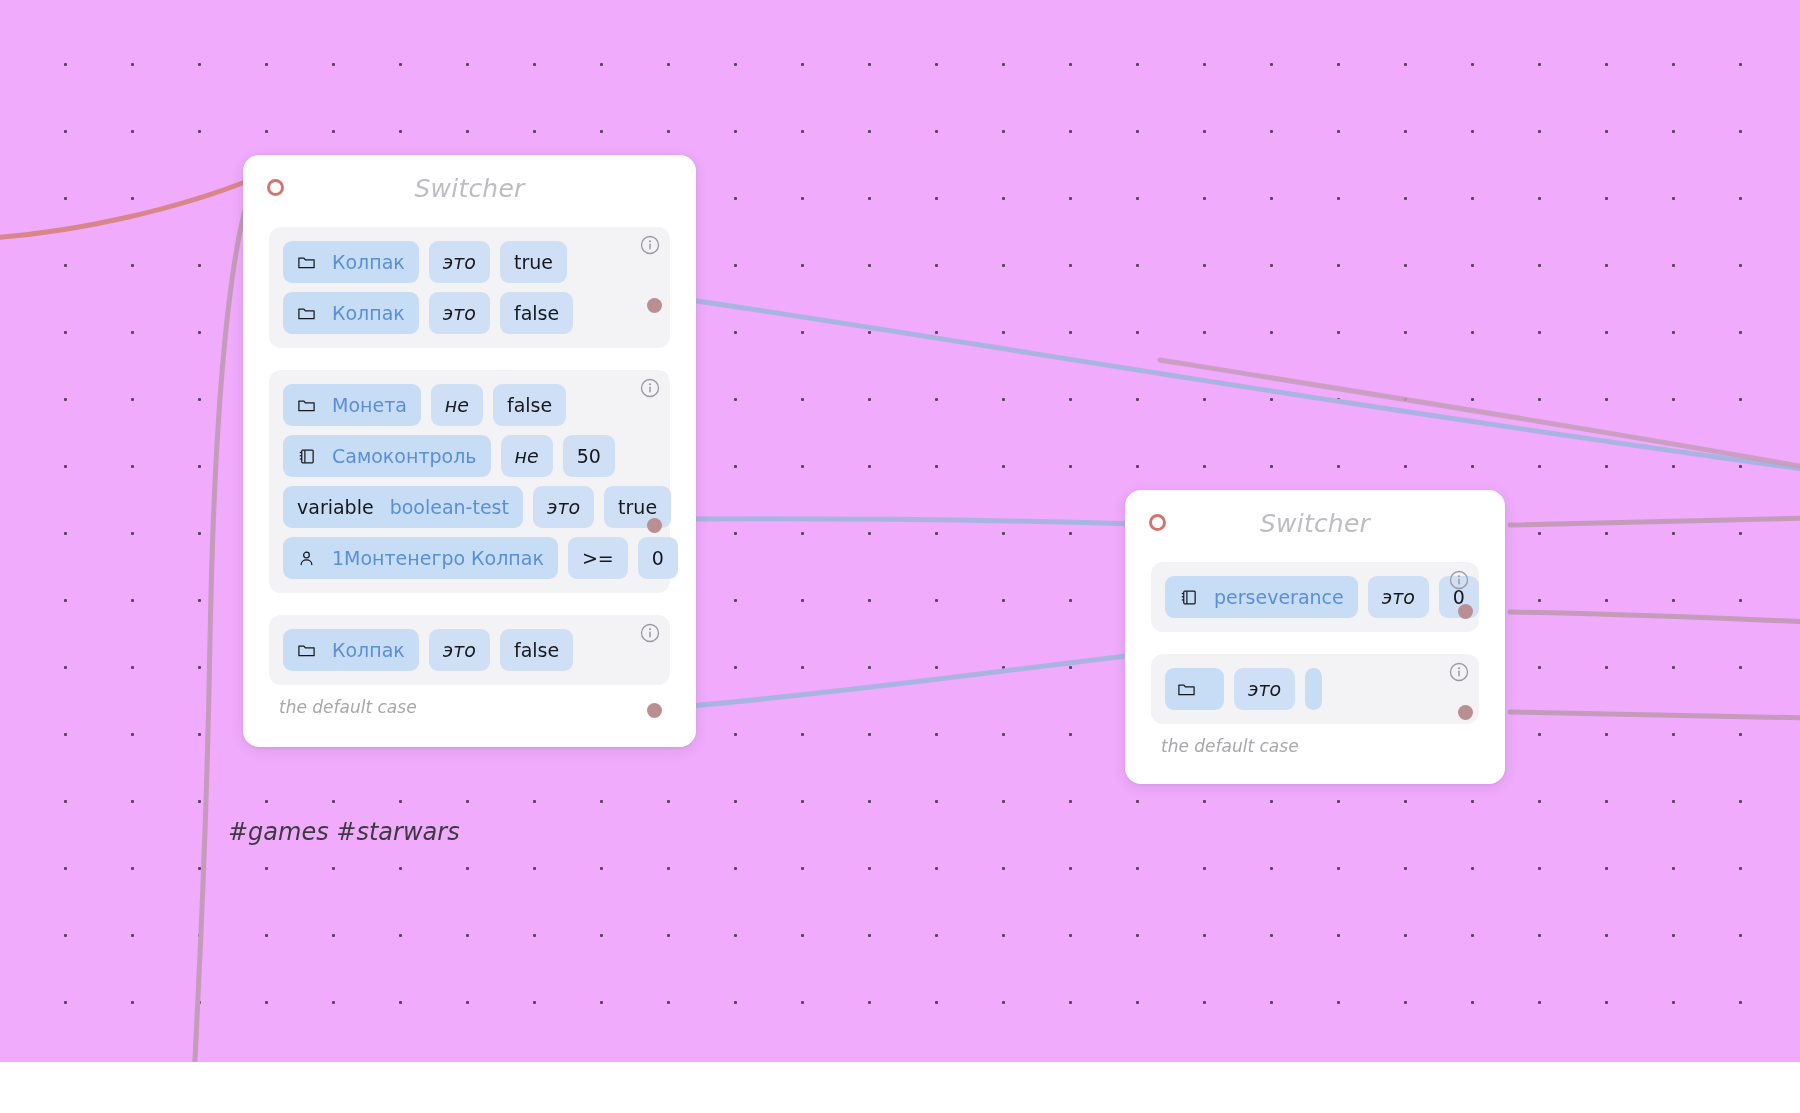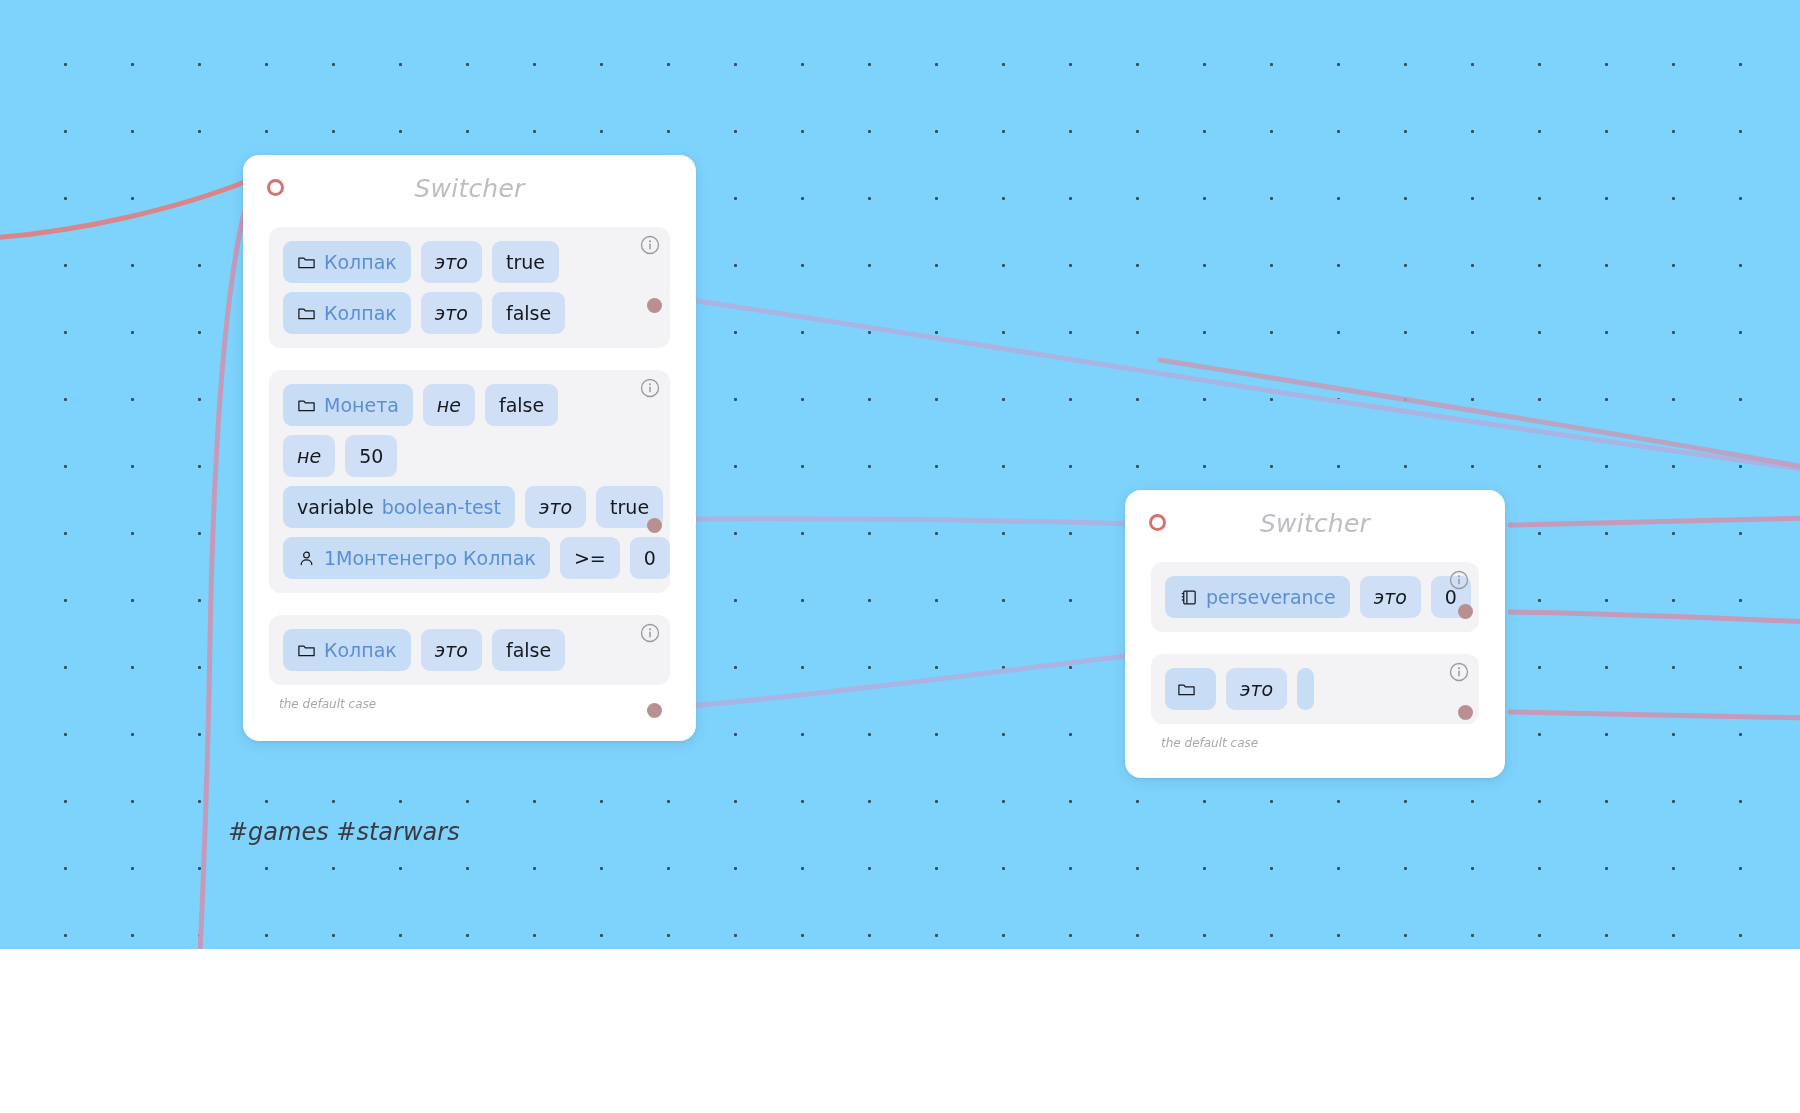--- a/index.html
+++ b/index.html
@@ -6,23 +6,23 @@
     margin: 0;
     padding: 0;
     background: #ffffff;
   }
   body {
     font-family: "Liberation Sans", sans-serif;
   }
   #stage {
     position: relative;
     width: 1800px;
-    height: 949px;
+    height: 1062px;
     overflow: hidden;
-    background: #7dd3fc;
+    background: #f0abfc;
   }
   
   #dotgrid {
     position: absolute;
     inset: 0;
     background-image: radial-gradient(circle, #1d1d1f 1.35px, rgba(0,0,0,0) 1.6px);
     background-size: 67px 67px;
     background-position: 32px 31px;
     opacity: .72;
   }
@@ -82,21 +82,21 @@
     display: flex;
     align-items: center;
     gap: 10px;
     margin-bottom: 9px;
   }
   .row:last-child { margin-bottom: 0; }
 
   .chip {
     display: inline-flex;
     align-items: center;
-    gap: 8px;
+    gap: 16px;
     background: #c7dcf5;
     border-radius: 9px;
     height: 42px;
     padding: 0 14px;
     font-size: 19px;
     color: #16181d;
     white-space: nowrap;
     box-sizing: border-box;
     font-family: "DejaVu Sans", sans-serif;
   }
@@ -136,21 +136,21 @@
   .port {
     position: absolute;
     width: 15px;
     height: 15px;
     border-radius: 50%;
     background: #b98f92;
   }
 
   .default-label {
     font-style: italic;
-    font-size: 12px;
+    font-size: 17px;
     color: #a9a6ad;
     padding: 8px 0 0 10px;
     font-family: "DejaVu Sans", sans-serif;
   }
 
   .tags {
     position: absolute;
     font-style: italic;
     font-size: 24px;
     color: #3c3a40;
@@ -245,111 +245,123 @@
                 <path d="M2 5.3h5.3l1.5 1.9H18v8.2H2z" fill="none" stroke="#16181d" stroke-width="1.3" stroke-linejoin="round"></path>
               </svg>
             </span>
             <span>Монета</span>
           </span>
           <span class="chip op">не</span>
           <span class="chip val">false</span>
         </div>
 
         <div class="row">
-          <span class="chip op">не</span>
-          <span class="chip val">50</span>
-        </div>
-
-        <div class="row">
-          <span class="chip">
-            <span class="vtag">variable</span>
-            <span class="vname">boolean-test</span>
-          </span>
-          <span class="chip op">это</span>
-          <span class="chip val">true</span>
-        </div>
-
-        <div class="row">
-          <span class="chip entity">
-            <span class="ico">
-              <svg width="19" height="19" viewBox="0 0 20 20">
-                <circle cx="10" cy="6.4" r="3" fill="none" stroke="#16181d" stroke-width="1.3"></circle>
-                <path d="M4.4 16.4c0-3.1 2.5-5 5.6-5s5.6 1.9 5.6 5" fill="none" stroke="#16181d" stroke-width="1.3" stroke-linecap="round"></path>
-              </svg>
-            </span>
-            <span>1Монтенегро Колпак</span>
-          </span>
-          <span class="chip op">&gt;=</span>
-          <span class="chip val">0</span>
-        </div>
-      </div>
-
-      <div class="group last">
-        <span class="info-ico">
-          <svg width="20" height="20" viewBox="0 0 20 20">
-            <circle cx="10" cy="10" r="8.5" fill="none" stroke="#9b98a0" stroke-width="1.3"></circle>
-            <circle cx="10" cy="6.2" r="1.05" fill="#9b98a0"></circle>
-            <rect x="9.25" y="8.4" width="1.5" height="6" rx=".7" fill="#9b98a0"></rect>
-          </svg>
-        </span>
-
-        <div class="row">
-          <span class="chip entity">
-            <span class="ico">
-              <svg width="19" height="19" viewBox="0 0 20 20">
-                <path d="M2 5.3h5.3l1.5 1.9H18v8.2H2z" fill="none" stroke="#16181d" stroke-width="1.3" stroke-linejoin="round"></path>
-              </svg>
-            </span>
-            <span>Колпак</span>
-          </span>
-          <span class="chip op">это</span>
-          <span class="chip val">false</span>
-        </div>
-      </div>
-
-      <div class="default-label">the default case</div>
-      <div style="height:30px"></div>
-    </div>
-
-    <span class="port" style="left:404px; top:143px;"></span>
-    <span class="port" style="left:404px; top:363px;"></span>
-    <span class="port" style="left:404px; top:548px;"></span>
-  </div>
-
-  <div class="tags" style="left:228px; top:818px;">#games #starwars</div>
-
-  <div class="node" id="node-right" style="left:1125px; top:490px; width:380px;">
-
-    <div class="node-head">
-      <div class="node-dot"></div>
-      <div class="node-title">Switcher</div>
-    </div>
-
-    <div class="node-body">
-
-      <div class="group">
-        <span class="info-ico">
-          <svg width="20" height="20" viewBox="0 0 20 20">
-            <circle cx="10" cy="10" r="8.5" fill="none" stroke="#9b98a0" stroke-width="1.3"></circle>
-            <circle cx="10" cy="6.2" r="1.05" fill="#9b98a0"></circle>
-            <rect x="9.25" y="8.4" width="1.5" height="6" rx=".7" fill="#9b98a0"></rect>
-          </svg>
-        </span>
-
-        <div class="row">
           <span class="chip entity">
             <span class="ico">
               <svg width="19" height="19" viewBox="0 0 20 20">
                 <rect x="5" y="3.4" width="12" height="13.2" rx="1" fill="none" stroke="#16181d" stroke-width="1.3"></rect>
                 <line x1="8.3" y1="3.4" x2="8.3" y2="16.6" stroke="#16181d" stroke-width="1.3"></line>
                 <line x1="2.9" y1="5.8" x2="5" y2="5.8" stroke="#16181d" stroke-width="1.3"></line>
                 <line x1="2.9" y1="9.2" x2="5" y2="9.2" stroke="#16181d" stroke-width="1.3"></line>
                 <line x1="2.9" y1="12.6" x2="5" y2="12.6" stroke="#16181d" stroke-width="1.3"></line>
               </svg>
             </span>
+            <span>Самоконтроль</span>
+          </span>
+          <span class="chip op">не</span>
+          <span class="chip val">50</span>
+        </div>
+
+        <div class="row">
+          <span class="chip">
+            <span class="vtag">variable</span>
+            <span class="vname">boolean-test</span>
+          </span>
+          <span class="chip op">это</span>
+          <span class="chip val">true</span>
+        </div>
+
+        <div class="row">
+          <span class="chip entity">
+            <span class="ico">
+              <svg width="19" height="19" viewBox="0 0 20 20">
+                <circle cx="10" cy="6.4" r="3" fill="none" stroke="#16181d" stroke-width="1.3"></circle>
+                <path d="M4.4 16.4c0-3.1 2.5-5 5.6-5s5.6 1.9 5.6 5" fill="none" stroke="#16181d" stroke-width="1.3" stroke-linecap="round"></path>
+              </svg>
+            </span>
+            <span>1Монтенегро Колпак</span>
+          </span>
+          <span class="chip op">&gt;=</span>
+          <span class="chip val">0</span>
+        </div>
+      </div>
+
+      <div class="group last">
+        <span class="info-ico">
+          <svg width="20" height="20" viewBox="0 0 20 20">
+            <circle cx="10" cy="10" r="8.5" fill="none" stroke="#9b98a0" stroke-width="1.3"></circle>
+            <circle cx="10" cy="6.2" r="1.05" fill="#9b98a0"></circle>
+            <rect x="9.25" y="8.4" width="1.5" height="6" rx=".7" fill="#9b98a0"></rect>
+          </svg>
+        </span>
+
+        <div class="row">
+          <span class="chip entity">
+            <span class="ico">
+              <svg width="19" height="19" viewBox="0 0 20 20">
+                <path d="M2 5.3h5.3l1.5 1.9H18v8.2H2z" fill="none" stroke="#16181d" stroke-width="1.3" stroke-linejoin="round"></path>
+              </svg>
+            </span>
+            <span>Колпак</span>
+          </span>
+          <span class="chip op">это</span>
+          <span class="chip val">false</span>
+        </div>
+      </div>
+
+      <div class="default-label">the default case</div>
+      <div style="height:30px"></div>
+    </div>
+
+    <span class="port" style="left:404px; top:143px;"></span>
+    <span class="port" style="left:404px; top:363px;"></span>
+    <span class="port" style="left:404px; top:548px;"></span>
+  </div>
+
+  <div class="tags" style="left:228px; top:818px;">#games #starwars</div>
+
+  <div class="node" id="node-right" style="left:1125px; top:490px; width:380px;">
+
+    <div class="node-head">
+      <div class="node-dot"></div>
+      <div class="node-title">Switcher</div>
+    </div>
+
+    <div class="node-body">
+
+      <div class="group">
+        <span class="info-ico">
+          <svg width="20" height="20" viewBox="0 0 20 20">
+            <circle cx="10" cy="10" r="8.5" fill="none" stroke="#9b98a0" stroke-width="1.3"></circle>
+            <circle cx="10" cy="6.2" r="1.05" fill="#9b98a0"></circle>
+            <rect x="9.25" y="8.4" width="1.5" height="6" rx=".7" fill="#9b98a0"></rect>
+          </svg>
+        </span>
+
+        <div class="row">
+          <span class="chip entity">
+            <span class="ico">
+              <svg width="19" height="19" viewBox="0 0 20 20">
+                <rect x="5" y="3.4" width="12" height="13.2" rx="1" fill="none" stroke="#16181d" stroke-width="1.3"></rect>
+                <line x1="8.3" y1="3.4" x2="8.3" y2="16.6" stroke="#16181d" stroke-width="1.3"></line>
+                <line x1="2.9" y1="5.8" x2="5" y2="5.8" stroke="#16181d" stroke-width="1.3"></line>
+                <line x1="2.9" y1="9.2" x2="5" y2="9.2" stroke="#16181d" stroke-width="1.3"></line>
+                <line x1="2.9" y1="12.6" x2="5" y2="12.6" stroke="#16181d" stroke-width="1.3"></line>
+              </svg>
+            </span>
             <span>perseverance</span>
           </span>
           <span class="chip op">это</span>
           <span class="chip val">0</span>
         </div>
       </div>
 
       <div class="group last">
         <span class="info-ico">
           <svg width="20" height="20" viewBox="0 0 20 20">

